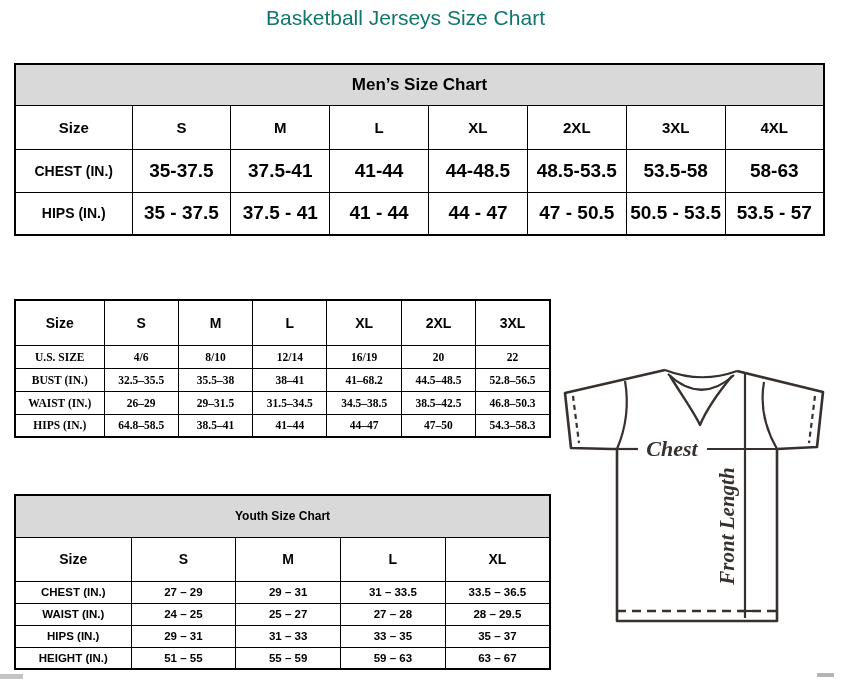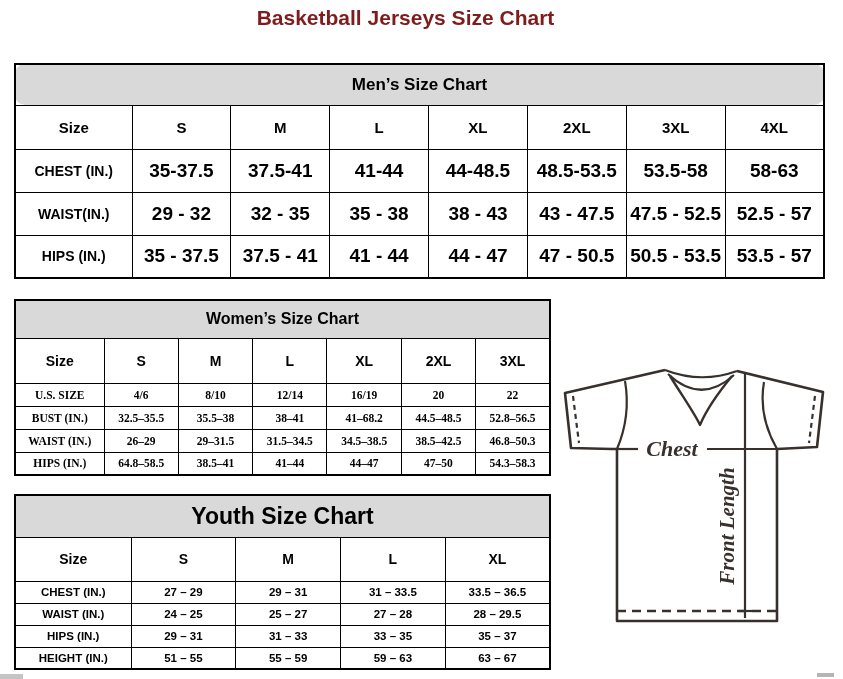--- a/index.html
+++ b/index.html
@@ -15,22 +15,22 @@
     height: 679px;
     background: #ffffff;
     font-family: "Liberation Sans", sans-serif;
     overflow: hidden;
   }
   #main-title {
     position: absolute;
     top: 6px; left: 0; width: 811px;
     text-align: center;
     font-size: 21px;
-    font-weight: bold;
-    color: #7f1d1d;
+    font-weight: normal;
+    color: #0f766e;
   }
   table {
     position: absolute;
     border-collapse: collapse;
     table-layout: fixed;
     background: #fff;
     border: 2px solid var(--border-c);
   }
   td {
     border: 1px solid var(--border-c);
@@ -42,40 +42,40 @@
     white-space: nowrap;
   }
   tr.title-row td {
     background: var(--header-bg);
     border: 1px solid var(--border-c);
   }
   
   #men-table { left: 14px; top: 63px; width: 811px; }
   #men-table col:first-child { width: 117px; }
   #men-table tr.title-row { height: 41px; }
-  #men-table tr.title-row td { font-size: 17px; border-radius: 10px; }
+  #men-table tr.title-row td { font-size: 17px; }
   #men-table tr.size-row { height: 44px; }
   #men-table tr.size-row td { font-size: 15px; }
   #men-table tr.data-row { height: 43px; }
   #men-table tr.data-row td { font-size: 19px; }
   #men-table tr.data-row td:first-child { font-size: 14px; }
   
   #women-table { left: 14px; top: 299px; width: 537px; }
   #women-table col:first-child { width: 89px; }
   #women-table tr.title-row { height: 38px; }
   #women-table tr.title-row td { font-size: 16px; }
   #women-table tr.size-row { height: 45px; }
   #women-table tr.size-row td { font-size: 14px; }
   #women-table tr.data-row { height: 23px; font-family: Liberation Serif, serif; }
   #women-table tr.data-row td { font-size: 11.5px; }
   
   #youth-table { left: 14px; top: 494px; width: 537px; }
   #youth-table col:first-child { width: 116px; }
   #youth-table tr.title-row { height: 42px; }
-  #youth-table tr.title-row td { font-size: 23px; }
+  #youth-table tr.title-row td { font-size: 12px; }
   #youth-table tr.size-row { height: 44px; }
   #youth-table tr.size-row td { font-size: 14px; }
   #youth-table tr.data-row { height: 22px; }
   #youth-table tr.data-row td { font-size: 11.5px; }
 
   #jersey-svg {
     position: absolute;
     left: 556px; top: 360px;
     width: 288px; height: 282px;
   }
@@ -134,30 +134,20 @@
           <td>CHEST (IN.)</td>
           <td>35-37.5</td>
           <td>37.5-41</td>
           <td>41-44</td>
           <td>44-48.5</td>
           <td>48.5-53.5</td>
           <td>53.5-58</td>
           <td>58-63</td>
         </tr>
         <tr class="data-row">
-          <td>WAIST(IN.)</td>
-          <td>29 - 32</td>
-          <td>32 - 35</td>
-          <td>35 - 38</td>
-          <td>38 - 43</td>
-          <td>43 - 47.5</td>
-          <td>47.5 - 52.5</td>
-          <td>52.5 - 57</td>
-        </tr>
-        <tr class="data-row">
           <td>HIPS (IN.)</td>
           <td>35 - 37.5</td>
           <td>37.5 - 41</td>
           <td>41 - 44</td>
           <td>44 - 47</td>
           <td>47 - 50.5</td>
           <td>50.5 - 53.5</td>
           <td>53.5 - 57</td>
         </tr>
       </tbody>
@@ -166,23 +156,20 @@
       <colgroup>
         <col>
         <col>
         <col>
         <col>
         <col>
         <col>
         <col>
       </colgroup>
       <tbody>
-        <tr class="title-row">
-          <td colspan="7">Women’s Size Chart</td>
-        </tr>
         <tr class="size-row">
           <td>Size</td>
           <td>S</td>
           <td>M</td>
           <td>L</td>
           <td>XL</td>
           <td>2XL</td>
           <td>3XL</td>
         </tr>
         <tr class="data-row">

